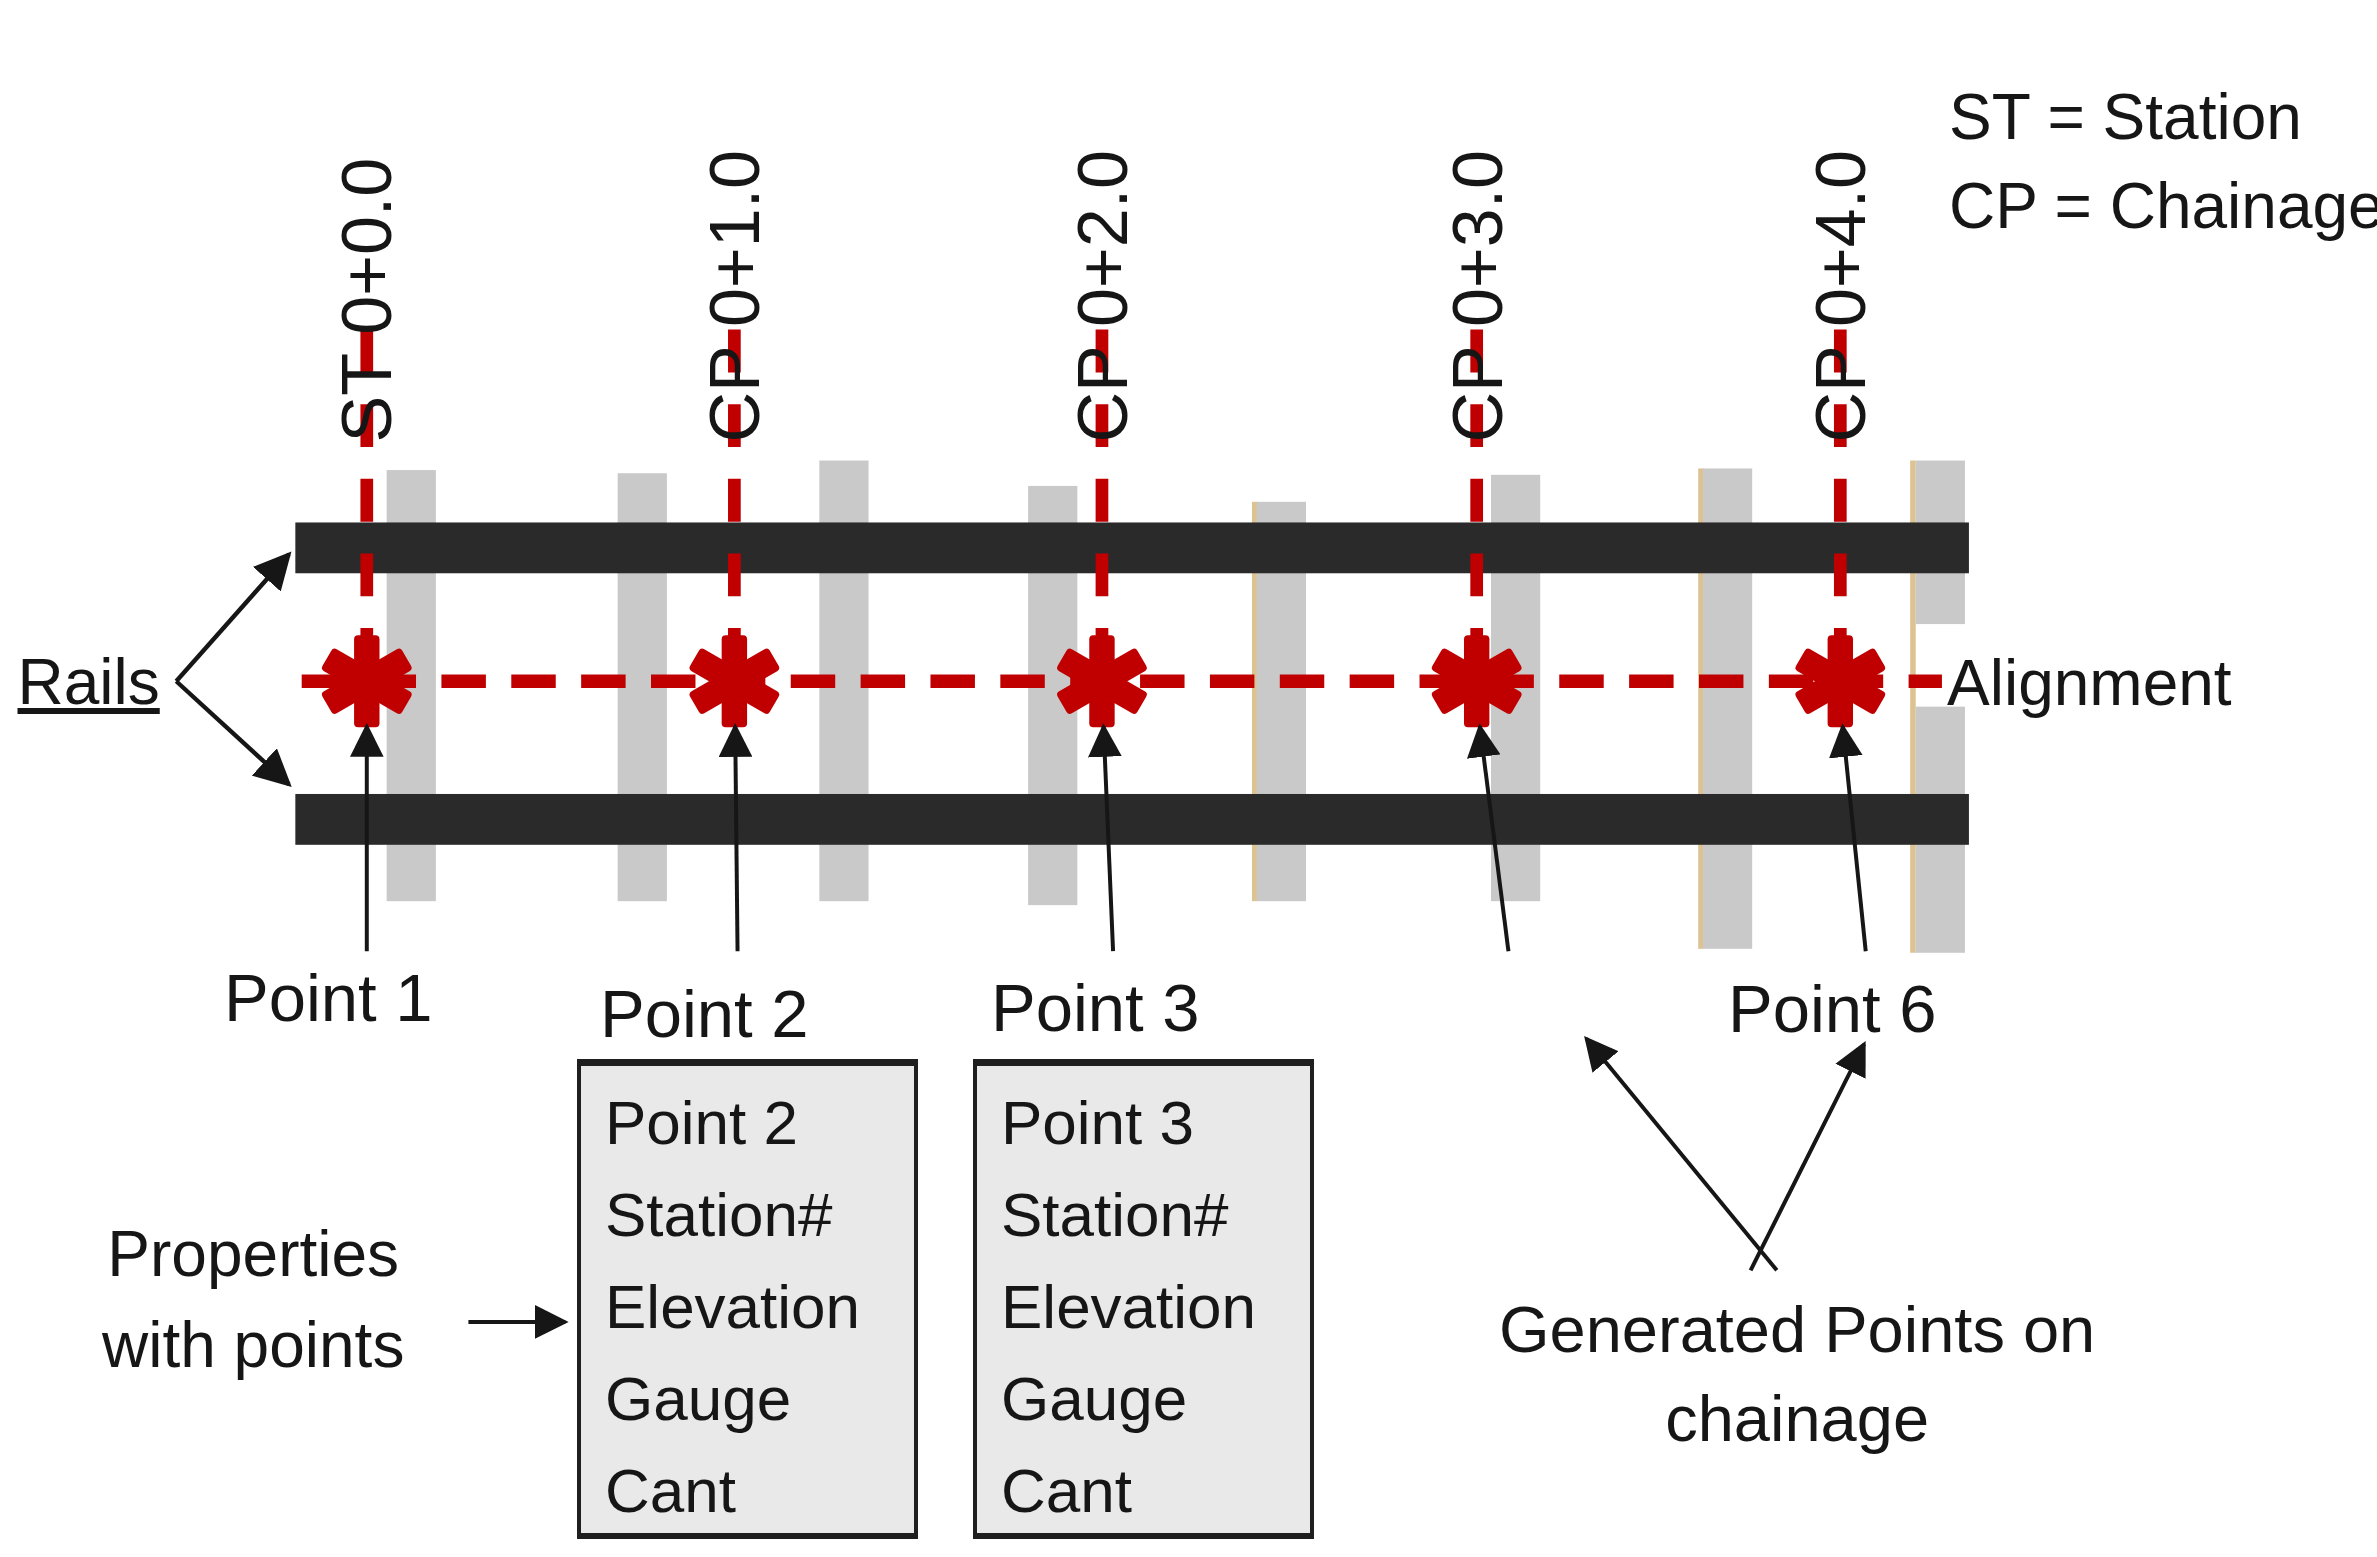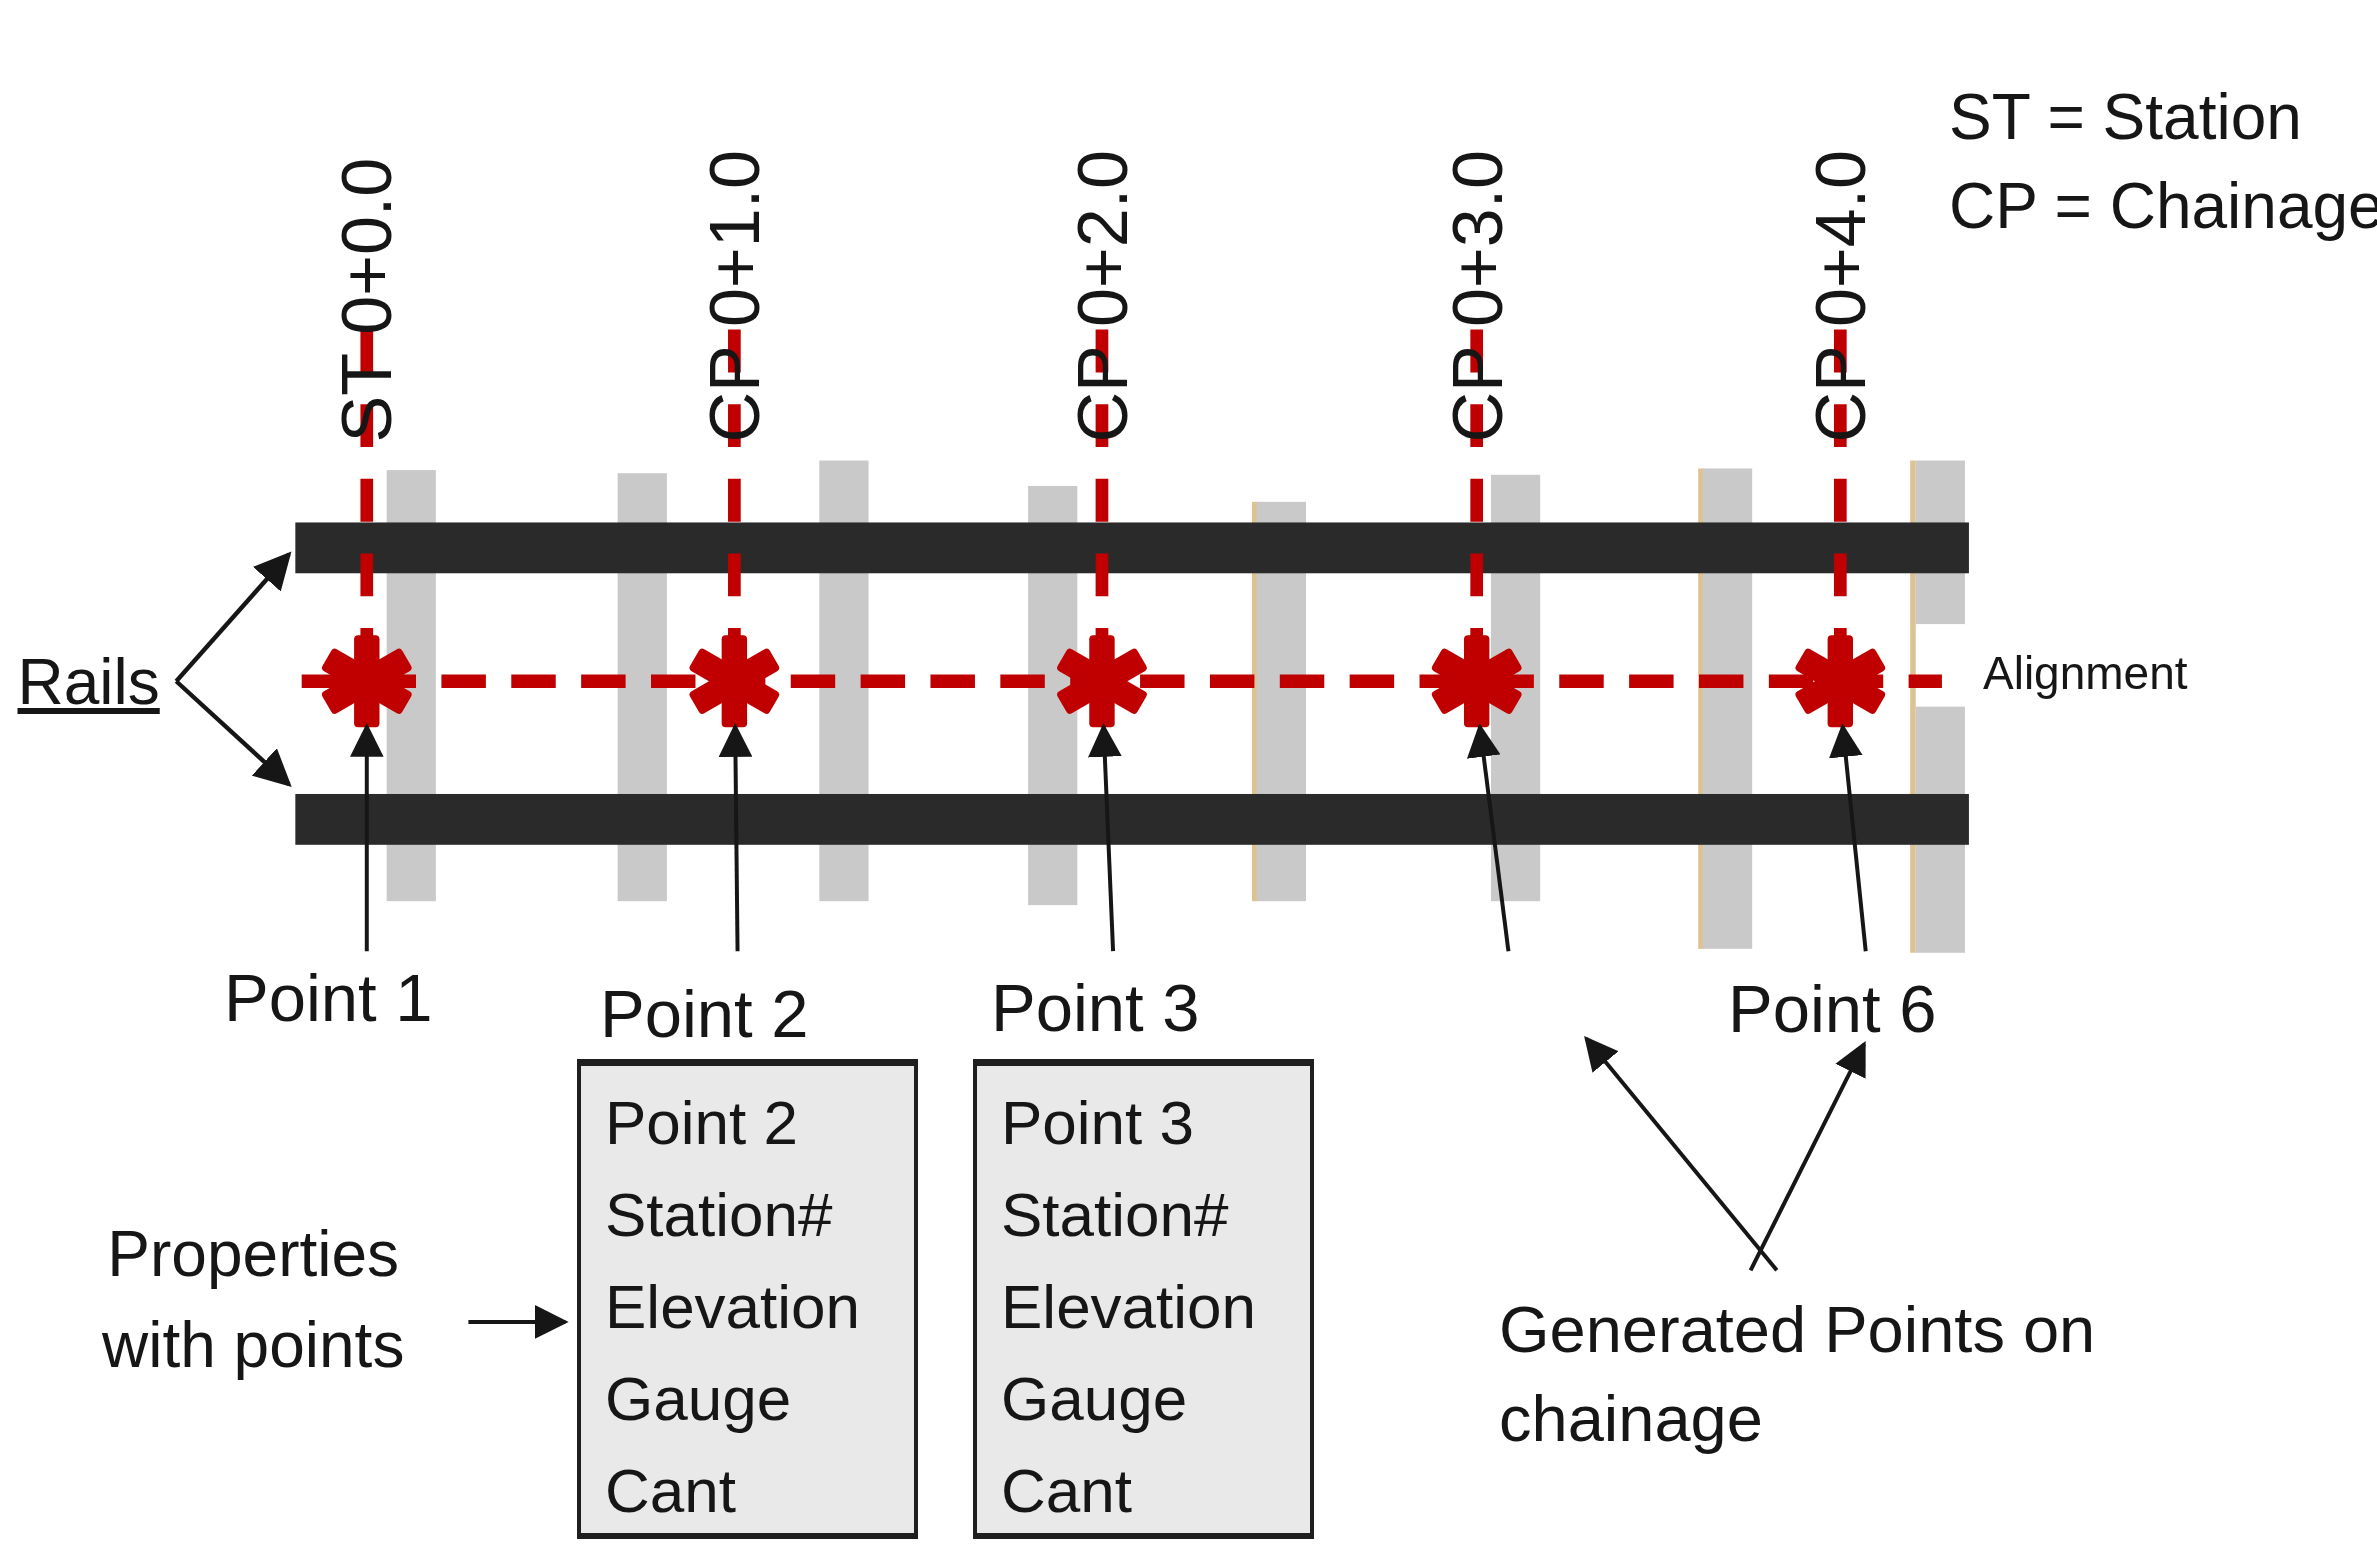--- a/index.html
+++ b/index.html
@@ -21,24 +21,24 @@
   .arrow-thick{stroke-width:5.5;}
   #ah path{fill:var(--ink);}
 
   .lbl{position:absolute;white-space:nowrap;}
   .chain-lbl{
     width:413px;height:62px;line-height:62px;font-size:70px;
     transform:rotate(-90deg);text-align:left;
   }
   .legend{font-size:64px;line-height:89px;}
   .rails-lbl{font-size:64px;text-decoration:underline;}
-  .align-lbl{font-size:46px;margin-left:36px;}
+  .align-lbl{font-size:64px;}
   .pt-lbl{width:286px;font-size:67px;}
   .note{font-size:64px;line-height:91px;text-align:center;}
-  .note2{font-size:65px;line-height:89px;}
+  .note2{font-size:65px;line-height:89px;text-align:center;}
   .pbox{
     position:absolute;background:var(--box_bg);
     border:4px solid var(--box_border);border-top-width:7.1px;border-bottom-width:6.4px;
     box-sizing:border-box;padding:11px 0 0 24px;
   }
   .pbox .bline{font-size:62px;line-height:92px;white-space:nowrap;}
 </style>
 </head>
 <body>
 

